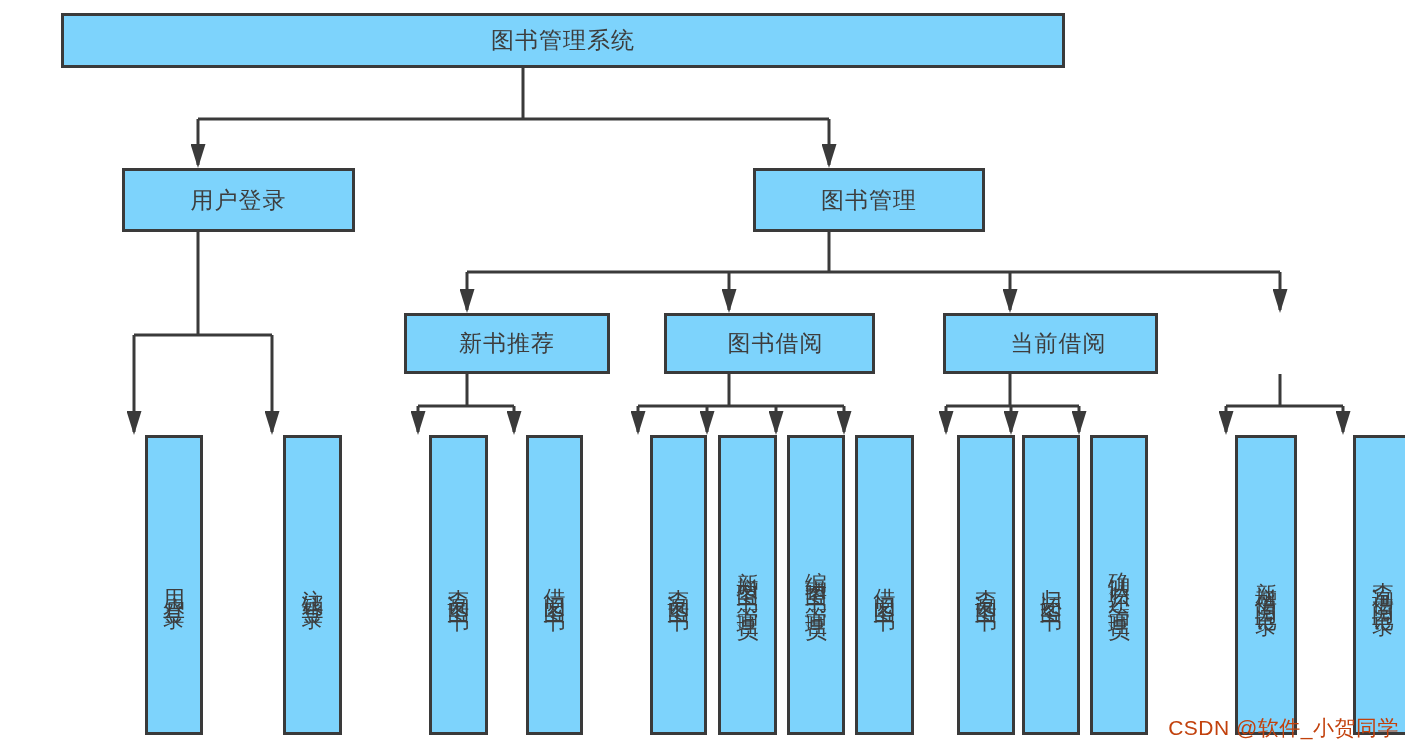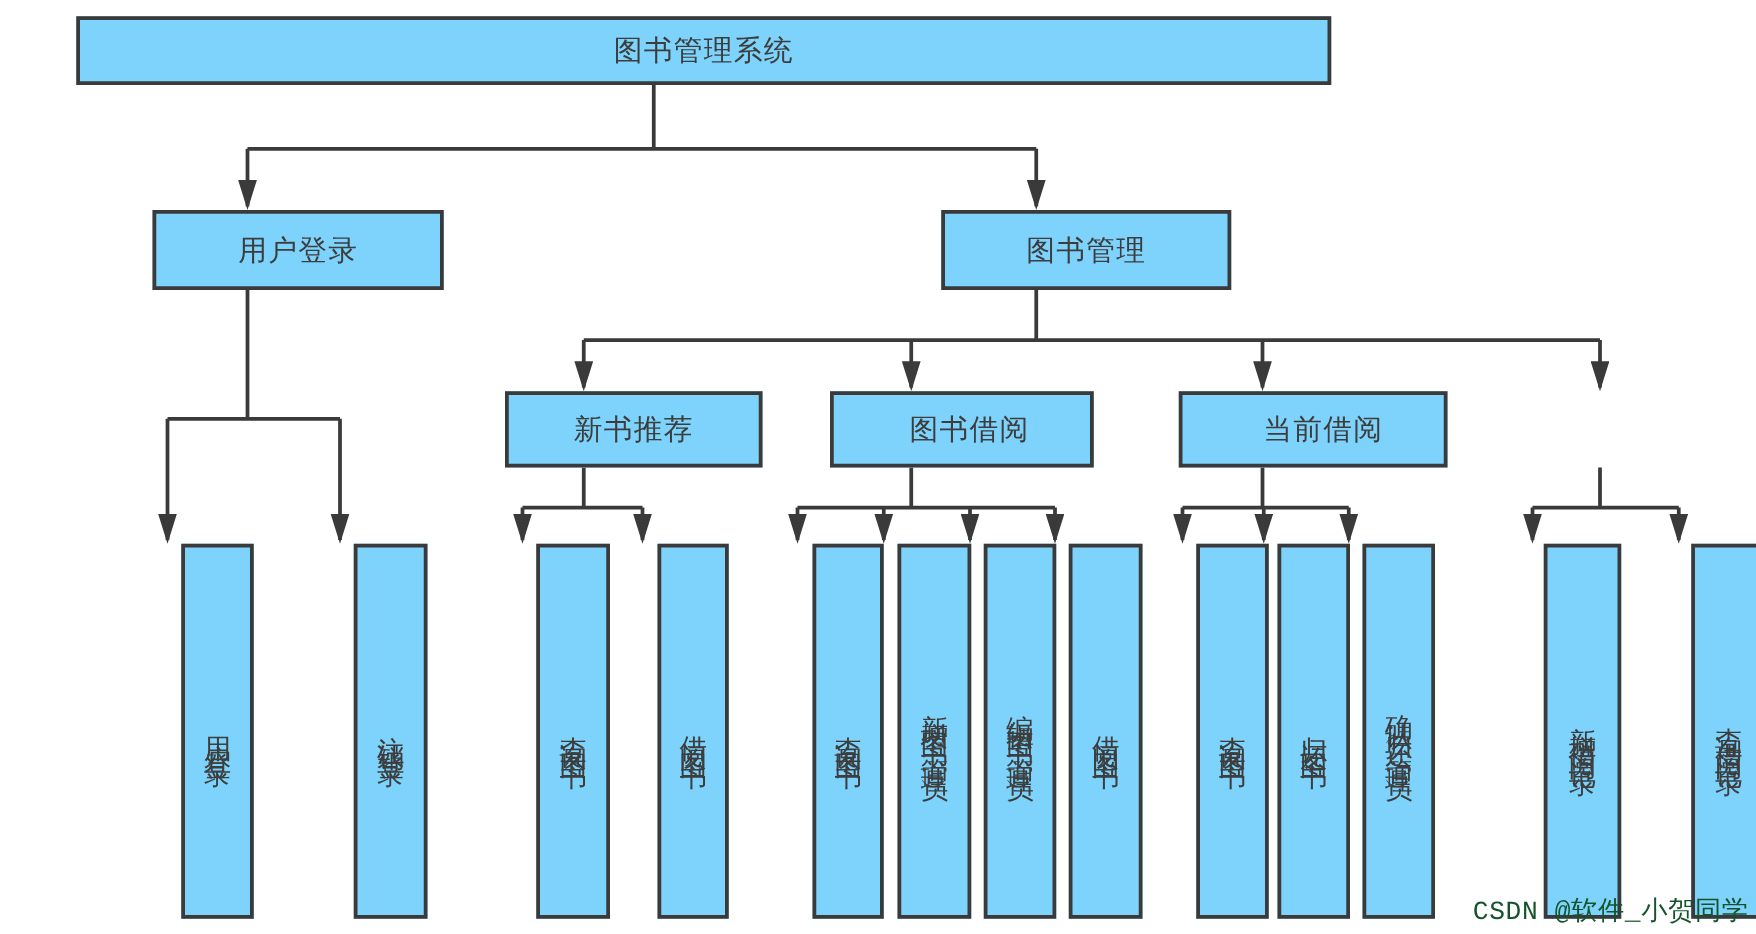--- a/index.html
+++ b/index.html
@@ -14,21 +14,21 @@
     box-sizing:border-box;z-index:2;margin-left:40px;
   }
   .hlabel{font-size:23px;letter-spacing:1px;color:#3d3d3d;white-space:nowrap;}
   .leaf{z-index:2;}
   .vtext{
     writing-mode:vertical-rl;text-orientation:mixed;
     font-size:22px;letter-spacing:7px;color:#3d3d3d;line-height:1;
   }
   .watermark{
     position:absolute;right:6px;bottom:5px;z-index:3;
-    font-size:21px;color:#14532d;letter-spacing:0.5px;white-space:nowrap;font-family:Liberation Mono, monospace;
+    font-size:21px;color:#c2410c;letter-spacing:0.5px;white-space:nowrap;
   }
 </style>
 </head>
 <body>
 
 <div class="canvas">
 
   <svg class="connectors" viewBox="0 0 1405 747" xmlns="http://www.w3.org/2000/svg">
     <defs>
       <marker id="arrow" viewBox="0 0 16 10" refX="14" refY="5" markerWidth="8" markerHeight="5" orient="auto">

